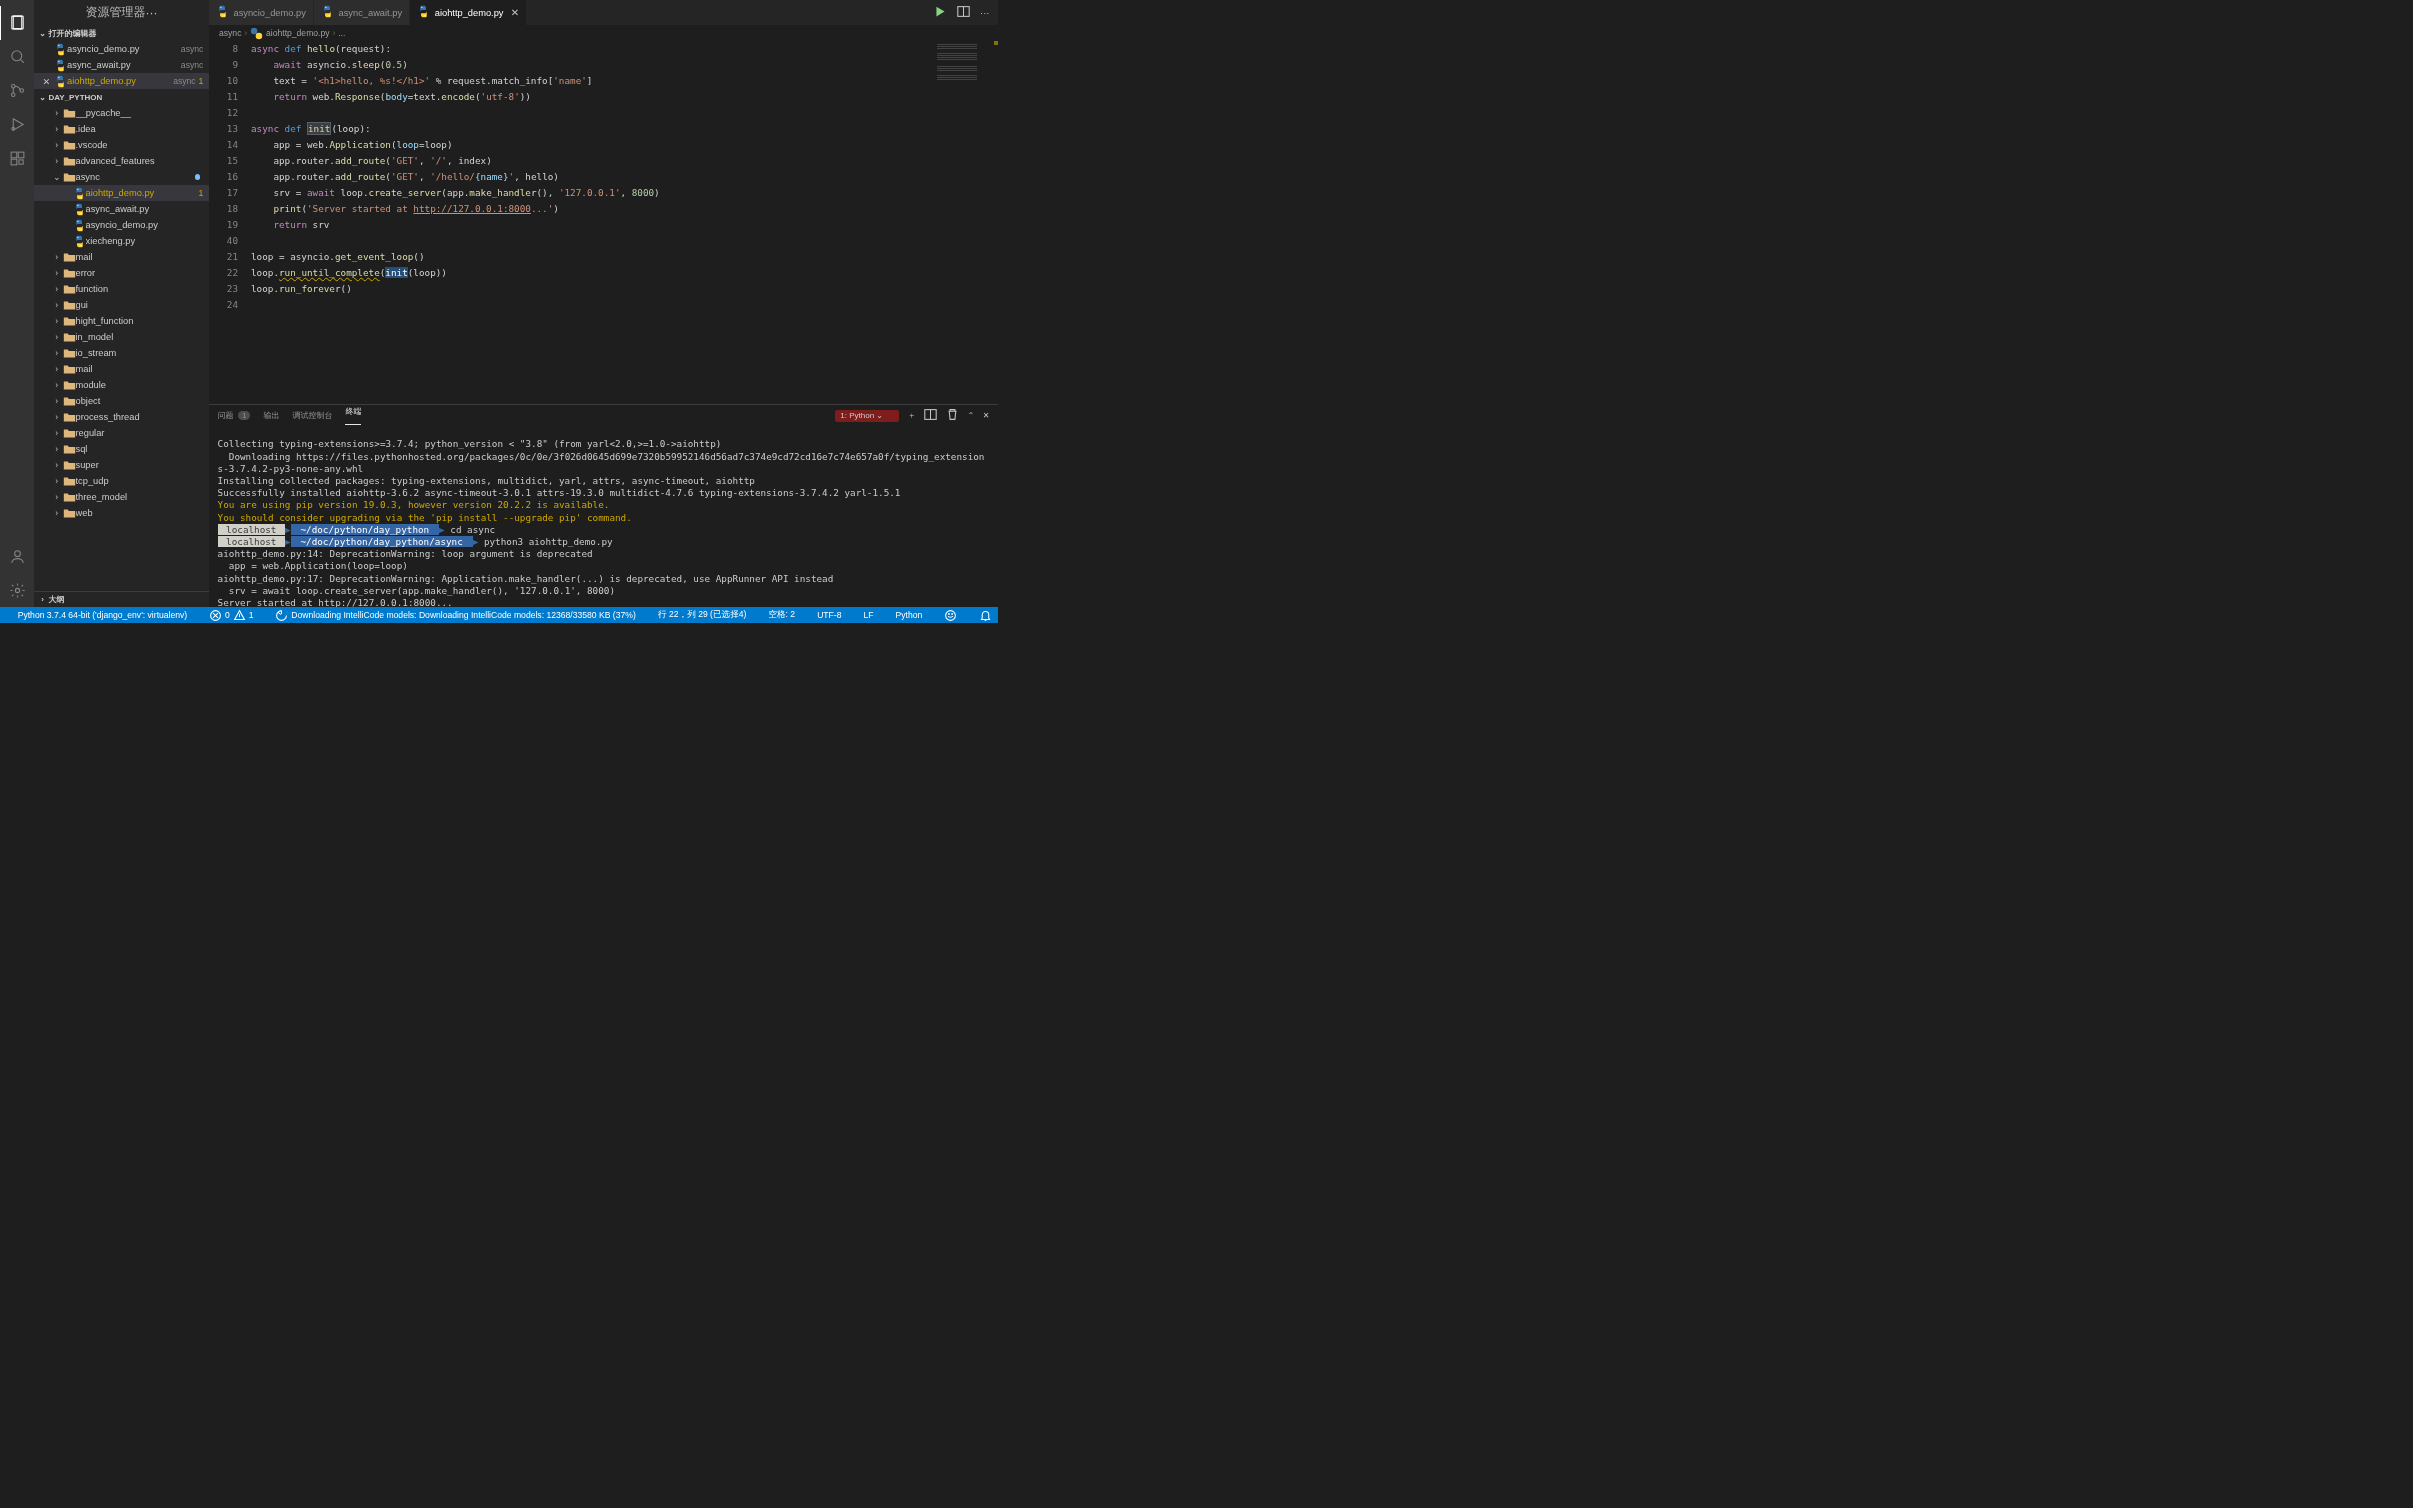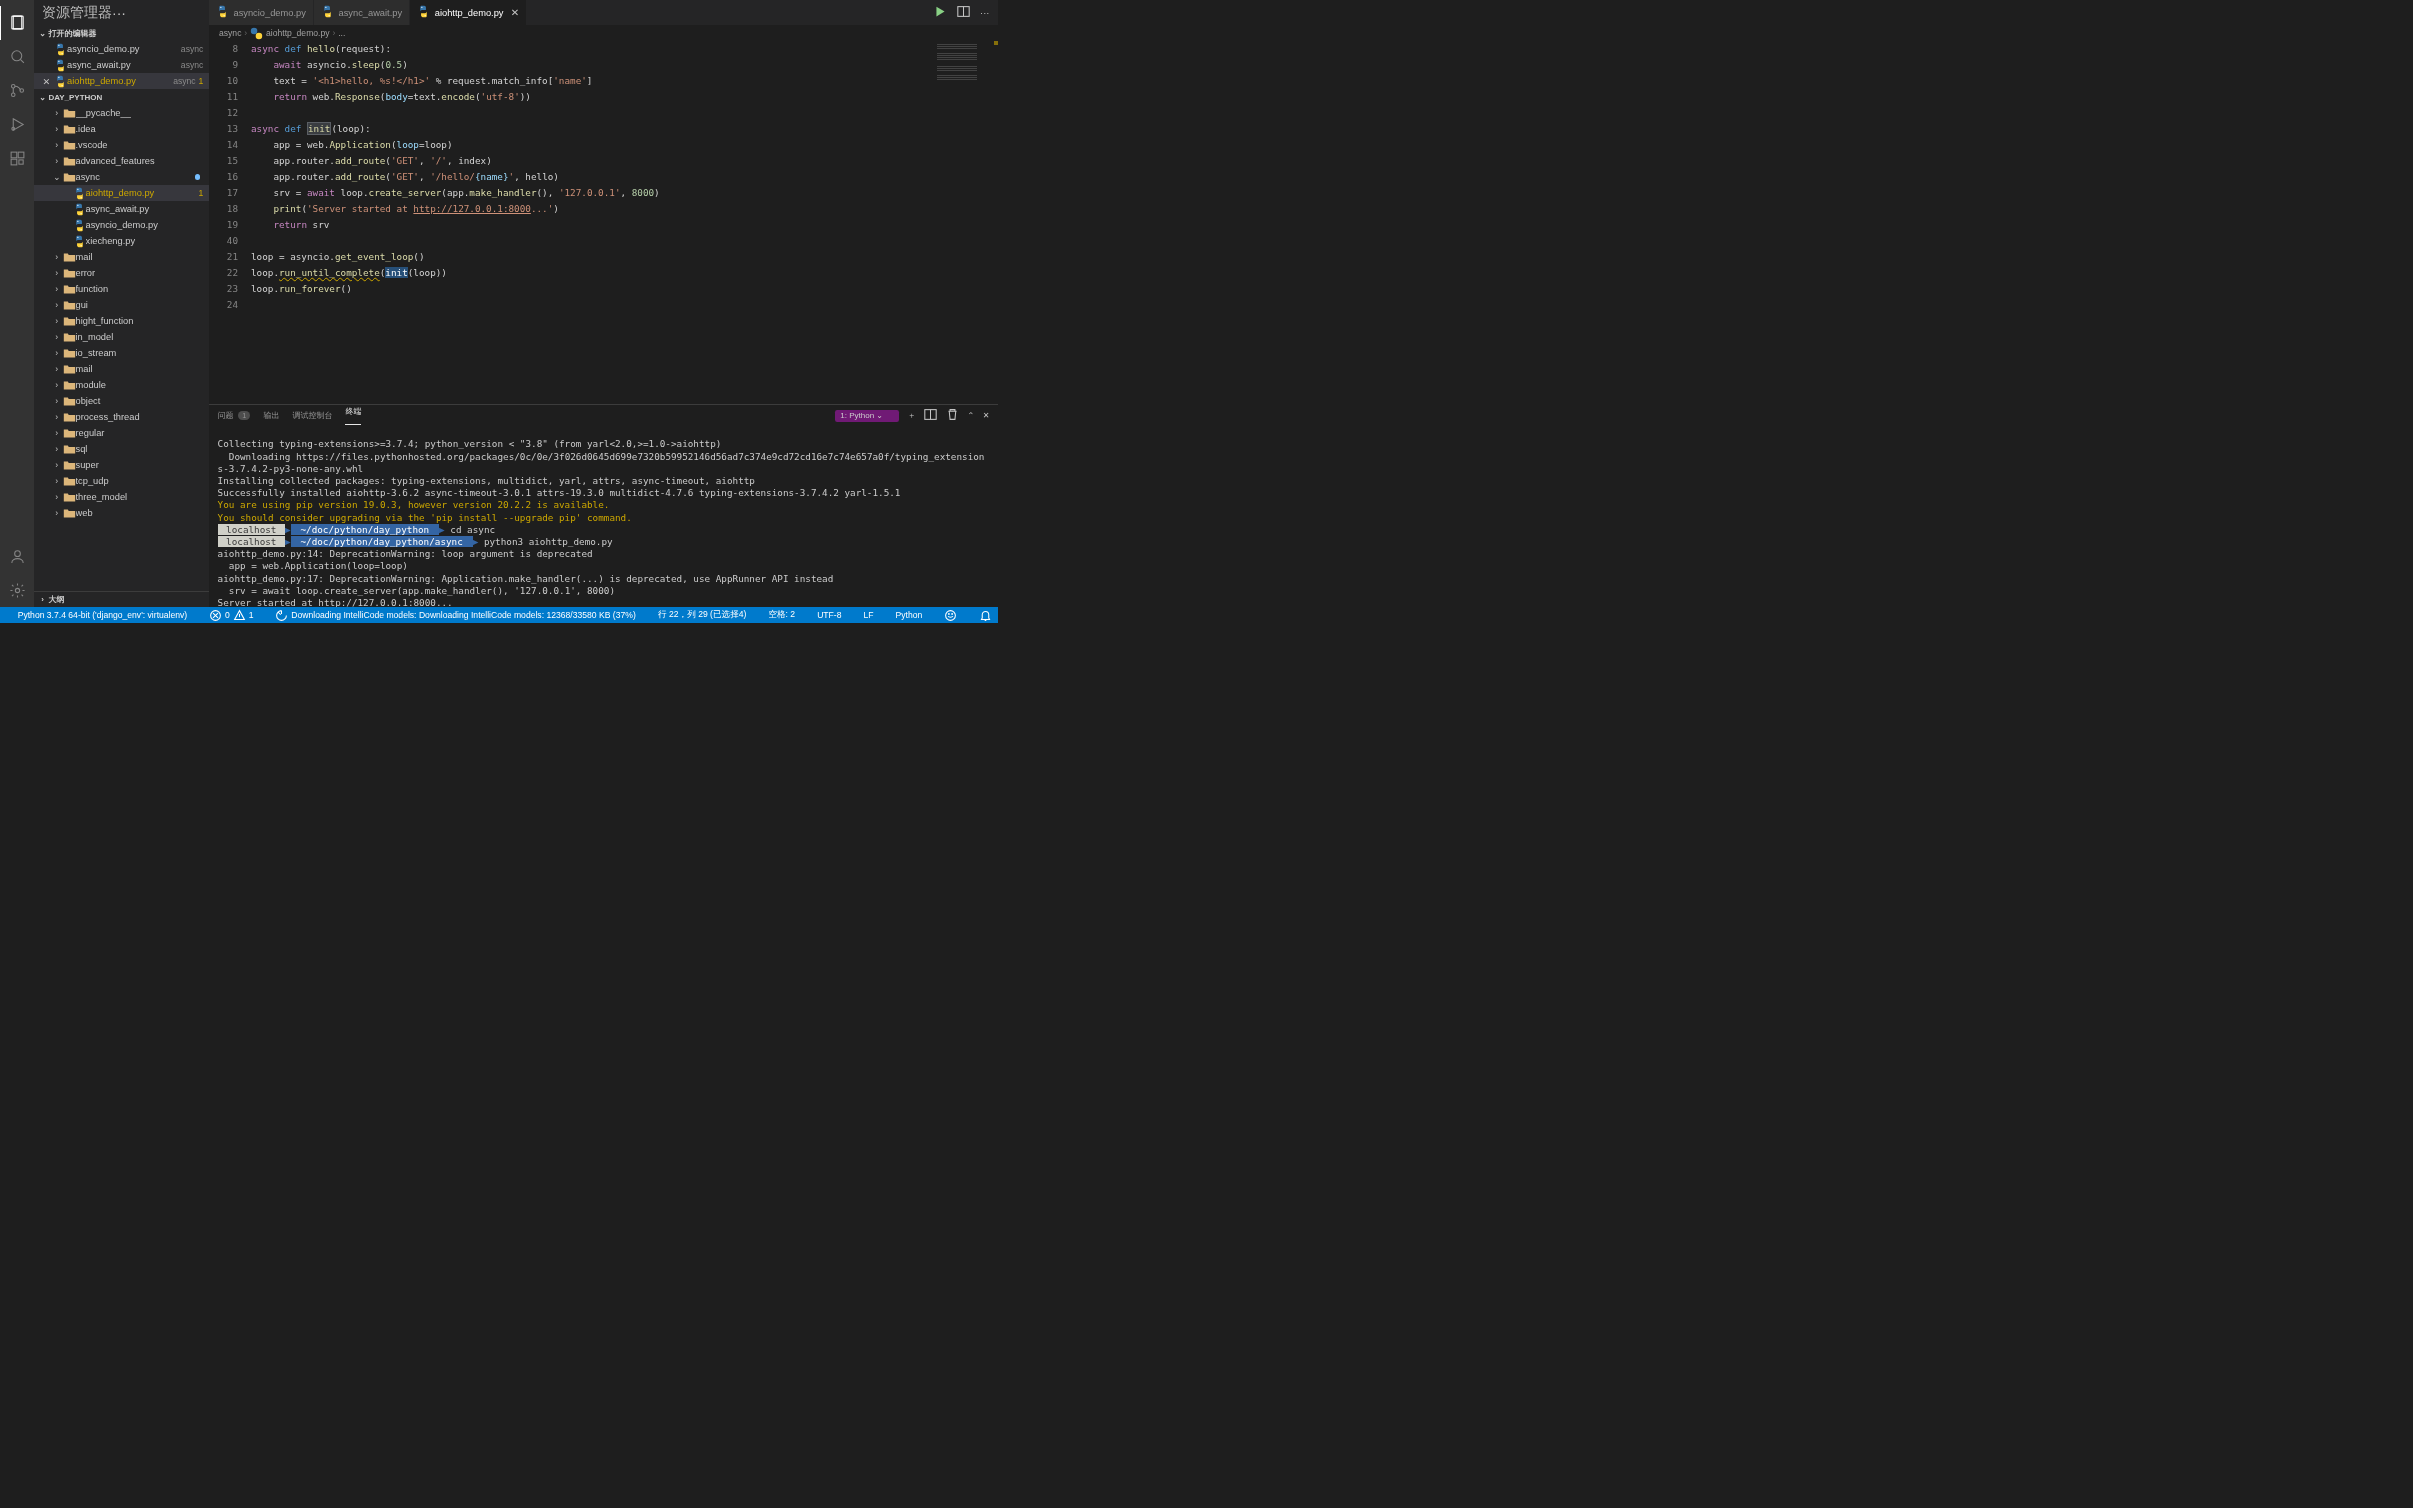--- a/index.html
+++ b/index.html
@@ -49,23 +49,23 @@
   height: calc(100% - 16px);
   background: #252526;
   display: flex;
   flex-direction: column;
 }
 .sidebar-title {
   height: 25px;
   display: flex;
   align-items: center;
   padding: 0 8px;
-  font-size: 14px;
+  font-size: 12px;
   color: #bbbbbb;
-  justify-content: flex-start;
+  justify-content: center;
 }
 .sidebar-section-header {
   height: 16px;
   display: flex;
   align-items: center;
   padding: 0 2.9px;
   font-size: 8px;
   font-weight: 700;
   color: #cccccc;
   cursor: pointer;
@@ -209,21 +209,21 @@
   display: flex;
   align-items: center;
   padding: 0 8.6px;
   gap: 13px;
   font-size: 8px;
 }
 .panel-tab { color: #969696; cursor:pointer; display:flex; align-items:center; gap:4.3px;}
 .panel-tab.active { color: #e7e7e7; border-bottom: 0.7px solid #e7e7e7; padding-bottom: 7px;}
 .panel-tab .count { background:#4d4d4d; border-radius:5.7px; padding:0 4.3px; font-size:7.2px;}
 .panel-tabs-right { margin-left:auto; display:flex; align-items:center; gap:8.6px; color:#c5c5c5;}
-.panel-select { background:#701a75; color:#ccc; border:none; padding:1.4px 16px 1.4px 5.7px; font-size:8px; border-radius:2.2px;}
+.panel-select { background:#7f1d1d; color:#ccc; border:none; padding:1.4px 16px 1.4px 5.7px; font-size:8px; border-radius:2.2px;}
 
 .terminal {
   flex: 1;
   font-family: Menlo, Consolas, monospace;
   font-size: 9.3px;
   line-height: 12.2px;
   padding: 2.9px 8.6px;
   white-space: pre-wrap;
   word-break: break-all;
   color: #cccccc;

